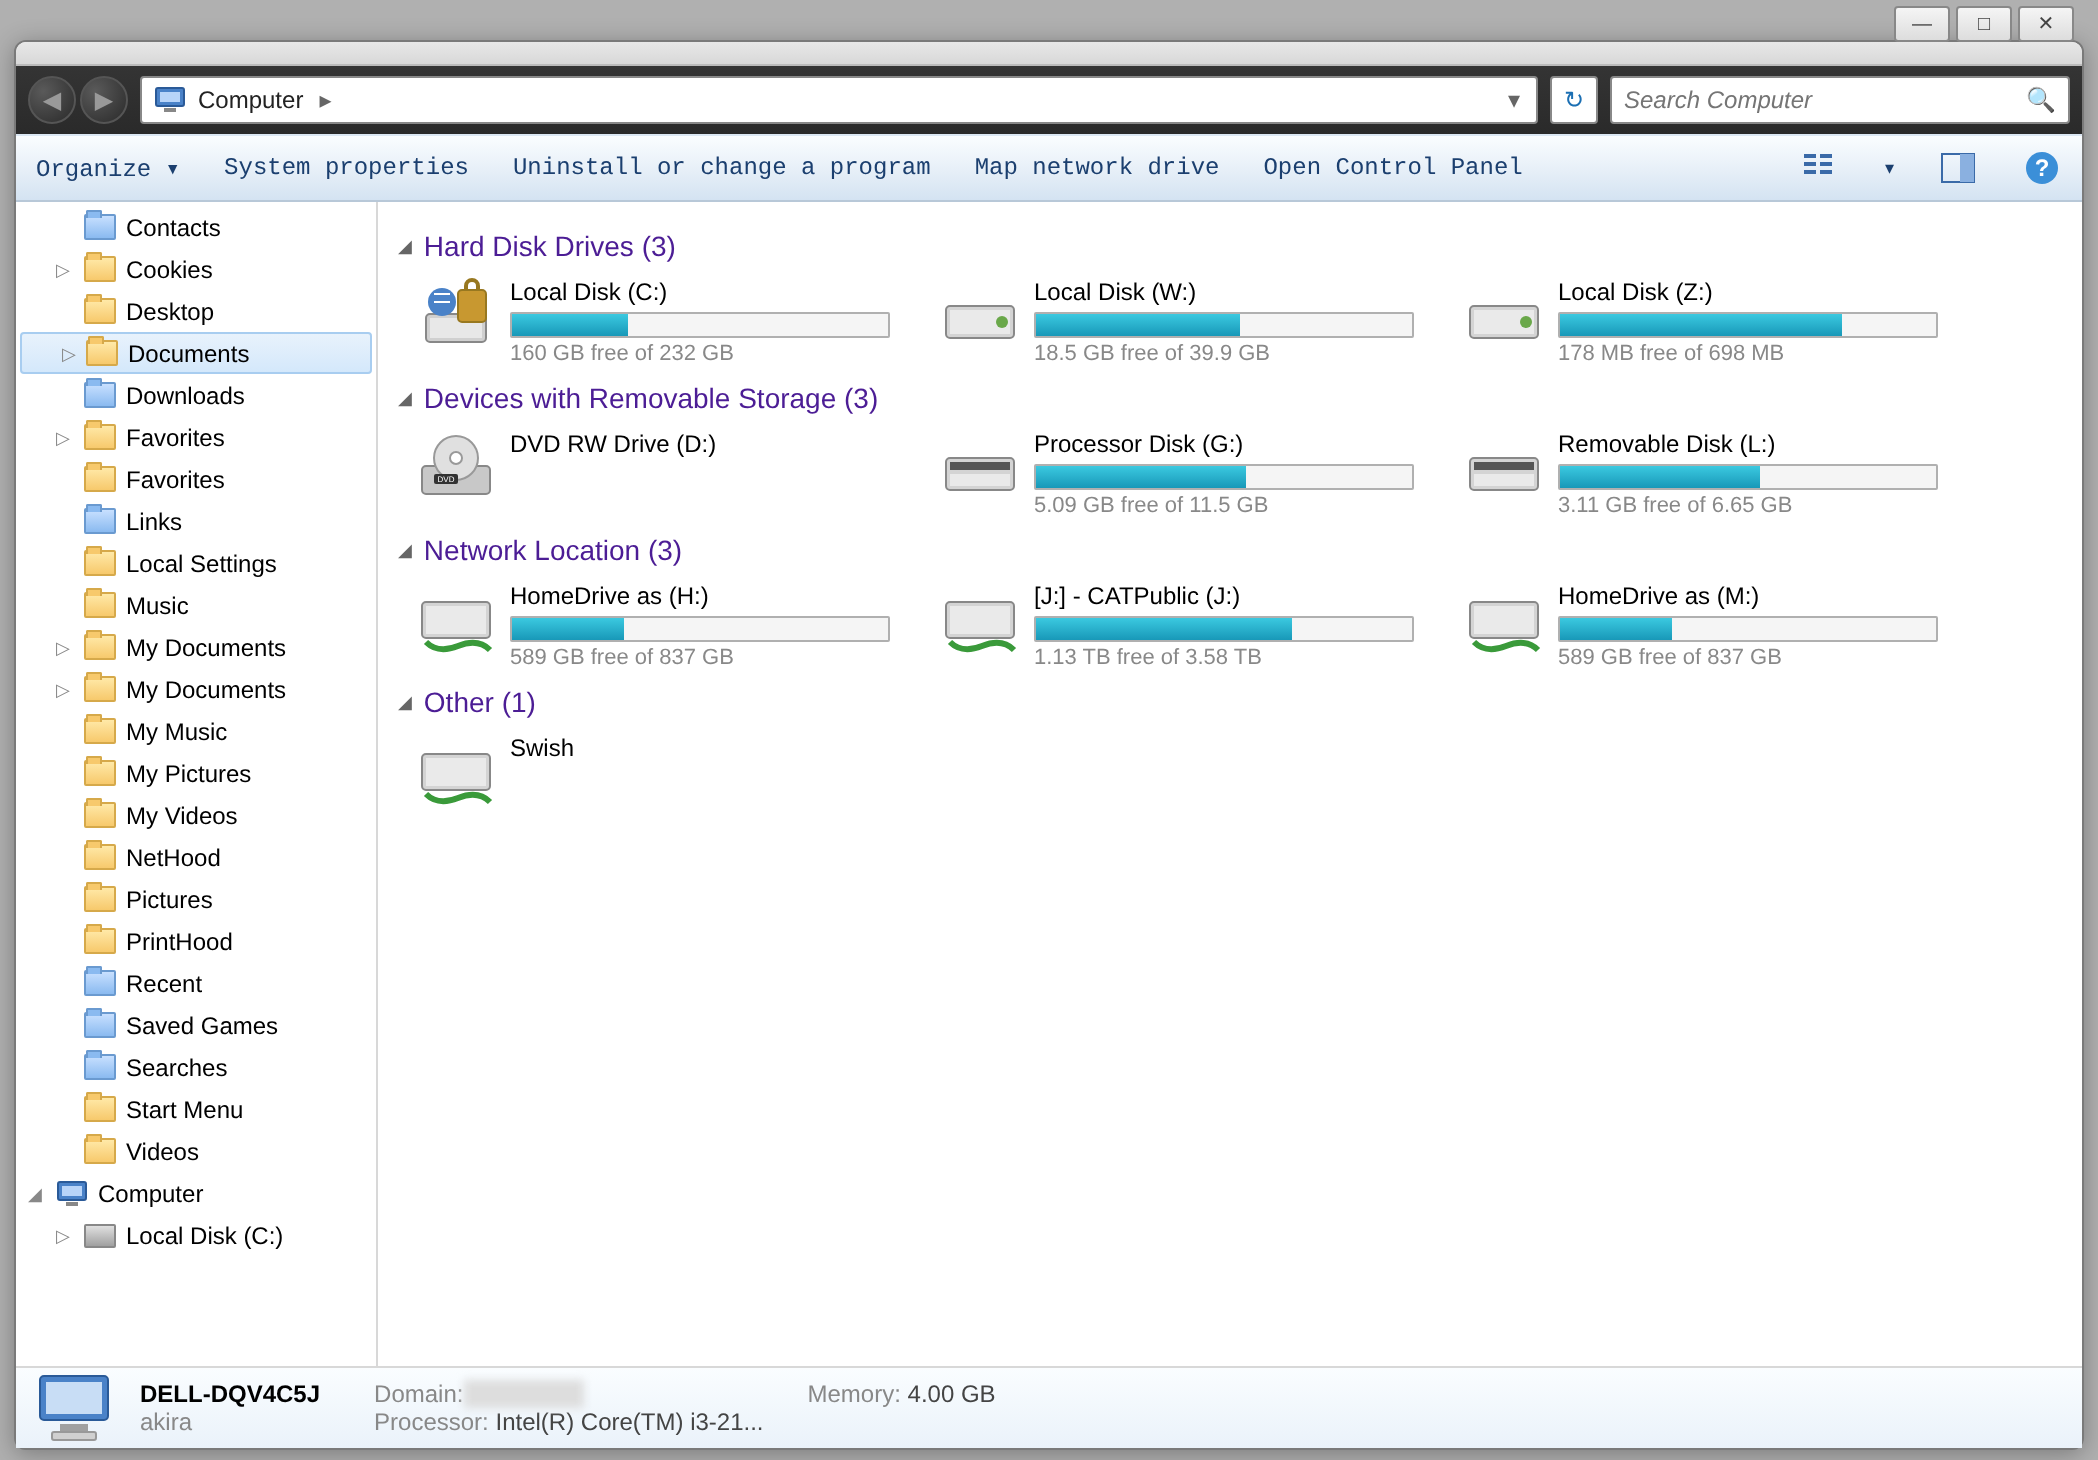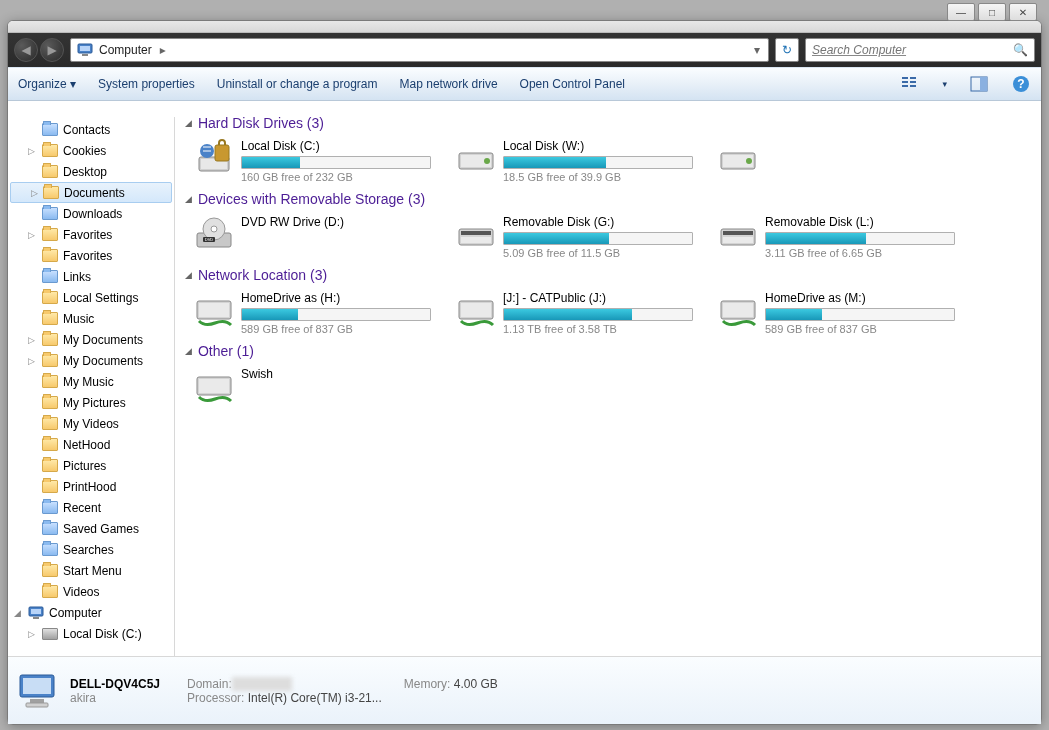--- a/index.html
+++ b/index.html
@@ -10,28 +10,28 @@
 .win-btn { width: 28px; height: 18px; border: 1px solid #888; border-radius: 2px; background: linear-gradient(#f5f5f5,#ddd); display: flex; align-items: center; justify-content: center; font-size: 10px; color: #444; cursor: pointer; }
 .nav-bar { height: 34px; background: linear-gradient(#343434,#2a2a2a); display: flex; align-items: center; padding: 0 6px; gap: 6px; }
 .nav-arrows { display: flex; gap: 2px; }
 .nav-arrow { width: 24px; height: 24px; border-radius: 50%; background: radial-gradient(circle at 30% 30%, #5a5a5a, #2a2a2a); border: 1px solid #555; display: flex; align-items: center; justify-content: center; color: #999; cursor: pointer; }
 .address-bar { flex: 1; height: 24px; background: #fff; border: 1px solid #888; border-radius: 2px; display: flex; align-items: center; padding: 0 6px; gap: 6px; }
 .address-bar .comp-icon { width: 16px; height: 14px; }
 .breadcrumb { color: #222; }
 .chev { color: #666; padding: 0 2px; }
 .refresh-btn { width: 24px; height: 24px; background: #fff; border: 1px solid #888; border-radius: 2px; display: flex; align-items: center; justify-content: center; cursor: pointer; color: #1b6fb3; }
 .search-box { width: 230px; height: 24px; background: #fff; border: 1px solid #888; border-radius: 2px; display: flex; align-items: center; padding: 0 6px; }
-.search-box input { flex: 1; border: none; outline: none; font-size: 12px; font-style: italic; color: #888; background: transparent; text-decoration: underline; }
+.search-box input { flex: 1; border: none; outline: none; font-size: 12px; font-style: italic; color: #888; background: transparent; }
 .search-box .mag { color: #888; }
 .toolbar { height: 34px; background: linear-gradient(#fafdff,#e8f0f8 50%,#d4e3f2); border-top: 1px solid #dbe7f3; border-bottom: 1px solid #b8c8d8; display: flex; align-items: center; padding: 0 10px; gap: 22px; color: #1b3f6f; }
-.toolbar .tool-item { cursor: pointer; display: flex; align-items: center; gap: 4px; }
+.toolbar .tool-item { cursor: pointer; display: flex; align-items: center; gap: 4px; font-family: Liberation Mono, monospace; }
 .toolbar .spacer { flex: 1; }
 .toolbar .tool-icon { width: 20px; height: 20px; display: flex; align-items: center; justify-content: center; cursor: pointer; }
 .body-split { flex: 1; display: flex; overflow: hidden; }
-.sidebar { width: 167px; border-right: 1px solid #d8d8d8; overflow-y: auto; overflow-x: hidden; background: #fff; padding-top: 2px; position: relative; margin-top: 16px; }
+.sidebar { width: 181px; border-right: 1px solid #d8d8d8; overflow-y: auto; overflow-x: hidden; background: #fff; padding-top: 2px; position: relative; }
 .scroll-grip { position: absolute; right: -6px; top: 150px; width: 6px; height: 60px; background: #d0d0d0; border: 1px solid #aaa; border-radius: 2px; }
 .tree-item { height: 21px; display: flex; align-items: center; padding-left: 34px; gap: 5px; cursor: pointer; white-space: nowrap; position: relative; }
 .tree-item.sel { background: linear-gradient(#e8f2fc,#d4e8fb); border: 1px solid #a8cdf0; border-radius: 2px; margin: 0 2px; padding-left: 32px; }
 .tree-item.root { padding-left: 20px; }
 .tree-item .arrow { position: absolute; left: 20px; color: #888; font-size: 9px; }
 .tree-item.root .arrow { left: 6px; }
 .fld-icon { width: 16px; height: 13px; background: linear-gradient(#ffe9a8,#f7c96c); border: 1px solid #d6a94a; border-radius: 1px; position: relative; flex-shrink: 0; }
 .fld-icon::before { content: ""; position: absolute; top: -3px; left: 0; width: 6px; height: 3px; background: #f7c96c; border: 1px solid #d6a94a; border-bottom: none; border-radius: 1px 1px 0 0; }
 .fld-icon.special { background: linear-gradient(#c8e0ff,#8abaf0); border-color: #6a9ad0; }
 .fld-icon.special::before { background: #8abaf0; border-color: #6a9ad0; }
@@ -42,21 +42,21 @@
 .section-head .tri { color: #666; font-size: 9px; }
 .section-head .title { color: #4c1d95; font-size: 14px; }
 .drive-row { display: flex; gap: 12px; margin-bottom: 8px; padding-left: 10px; }
 .drive-item { width: 250px; display: flex; gap: 8px; cursor: pointer; }
 .drive-icon { width: 38px; height: 38px; flex-shrink: 0; display: flex; align-items: center; justify-content: center; }
 .drive-body { flex: 1; }
 .drive-label { color: #000; margin-bottom: 3px; }
 .capacity-bar { height: 13px; border: 1px solid #b0b0b0; background: #f5f5f5; border-radius: 1px; overflow: hidden; margin-bottom: 2px; width: 190px; }
 .capacity-fill { height: 100%; background: linear-gradient(#3bc9e0,#1898b8); }
 .drive-sub { color: #888; font-size: 11px; }
-.statusbar { height: 68px; border-top: 1px solid #d8d8d8; background: linear-gradient(#fafdff,#eaf2fa); display: flex; align-items: center; padding: 0 8px; gap: 12px; }
+.statusbar { height: 41px; border-top: 1px solid #d8d8d8; background: linear-gradient(#fafdff,#eaf2fa); display: flex; align-items: center; padding: 0 8px; gap: 12px; }
 .status-icon { width: 42px; height: 36px; }
 .status-body .line1 b { font-weight: 600; }
 .status-body .line2 { color: #888; }
 .status-props { display: flex; gap: 22px; color: #444; margin-left: 15px; }
 .status-props .lbl { color: #888; }
 svg { display: block; }
 </style>
 </head>
 <body>
 
@@ -286,20 +286,27 @@
             </div>
           </div>
           <div class="drive-item">
             <div class="drive-icon">
               <svg viewBox="0 0 38 38">
                 <rect x="2" y="14" width="34" height="16" rx="2" fill="#d4d4d4" stroke="#888"></rect>
                 <rect x="4" y="16" width="30" height="12" fill="#eaeaea"></rect>
                 <ellipse cx="30" cy="22" rx="3" ry="3" fill="#6aa84a"></ellipse>
               </svg>
             </div>
+            <div class="drive-body">
+              <div class="drive-label">Local Disk (Z:)</div>
+              <div class="capacity-bar">
+                <div class="capacity-fill" style="width:75%"></div>
+              </div>
+              <div class="drive-sub">178 MB free of 698 MB</div>
+            </div>
           </div>
         </div>
         <div class="section-head">
           <span class="tri">◢</span>
           <span class="title">Devices with Removable Storage (3)</span>
         </div>
         <div class="drive-row">
           <div class="drive-item">
             <div class="drive-icon">
               <svg viewBox="0 0 38 38">
@@ -317,21 +324,21 @@
           </div>
           <div class="drive-item">
             <div class="drive-icon">
               <svg viewBox="0 0 38 38">
                 <rect x="2" y="14" width="34" height="16" rx="2" fill="#d4d4d4" stroke="#888"></rect>
                 <rect x="4" y="16" width="30" height="4" fill="#555"></rect>
                 <rect x="4" y="22" width="30" height="6" fill="#eaeaea"></rect>
               </svg>
             </div>
             <div class="drive-body">
-              <div class="drive-label">Removable Disk (G:)</div>
+              <div class="drive-label">Processor Disk (G:)</div>
               <div class="capacity-bar">
                 <div class="capacity-fill" style="width:56%"></div>
               </div>
               <div class="drive-sub">5.09 GB free of 11.5 GB</div>
             </div>
           </div>
           <div class="drive-item">
             <div class="drive-icon">
               <svg viewBox="0 0 38 38">
                 <rect x="2" y="14" width="34" height="16" rx="2" fill="#d4d4d4" stroke="#888"></rect>

